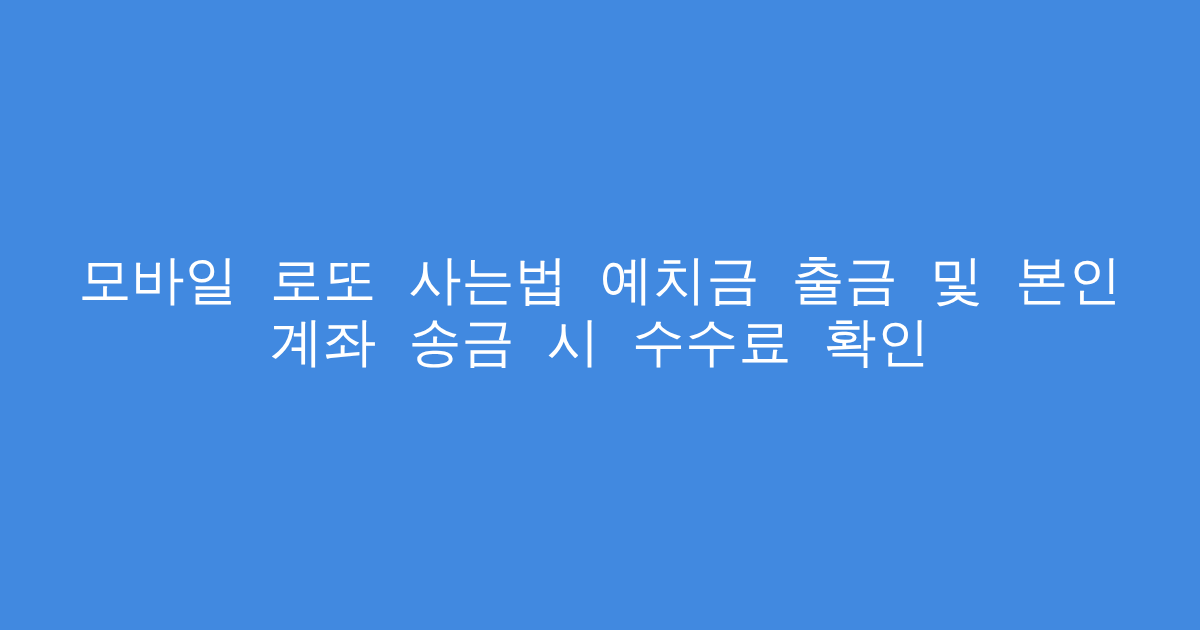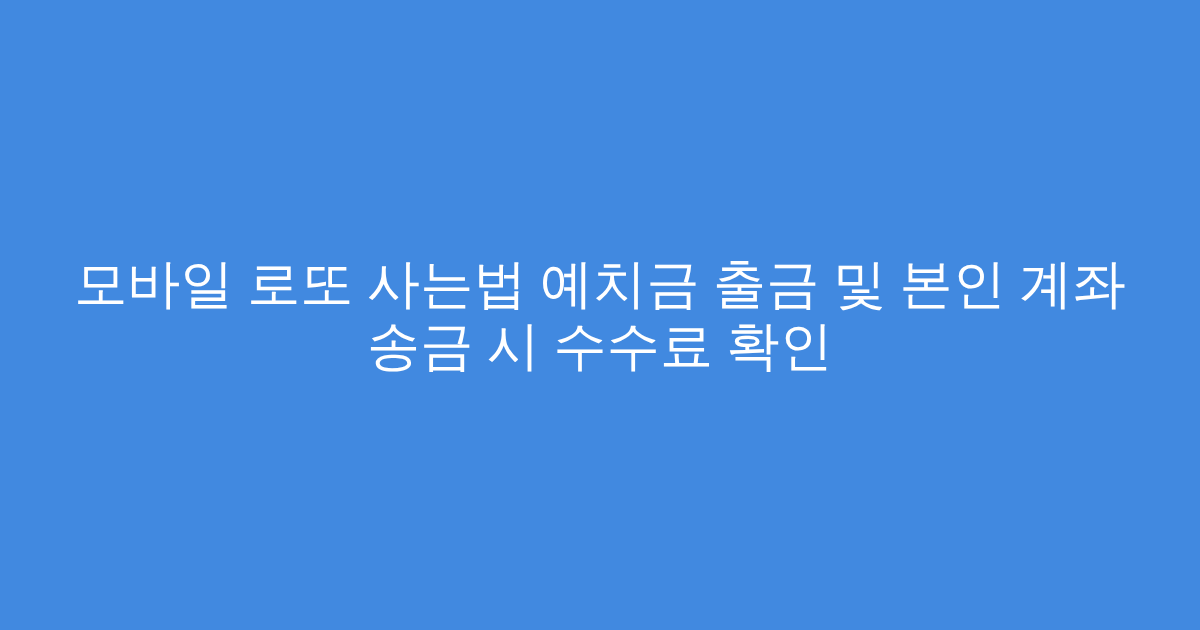--- a/index.html
+++ b/index.html
@@ -32,21 +32,21 @@
   
   .title-block {
     width: 100%;
     max-width: 1080px;
     text-align: center;
   }
 
   .card-title {
     margin: 0;
     color: #ffffff;
-    font-family: Liberation Serif, serif;
+    font-family: Liberation Mono, monospace;
     font-size: 53px;
     font-weight: 400;
     line-height: 62px;
     letter-spacing: 0.2px;
     word-break: keep-all;
     white-space: normal;
     text-align: center;
   }
 </style>
 </head>

